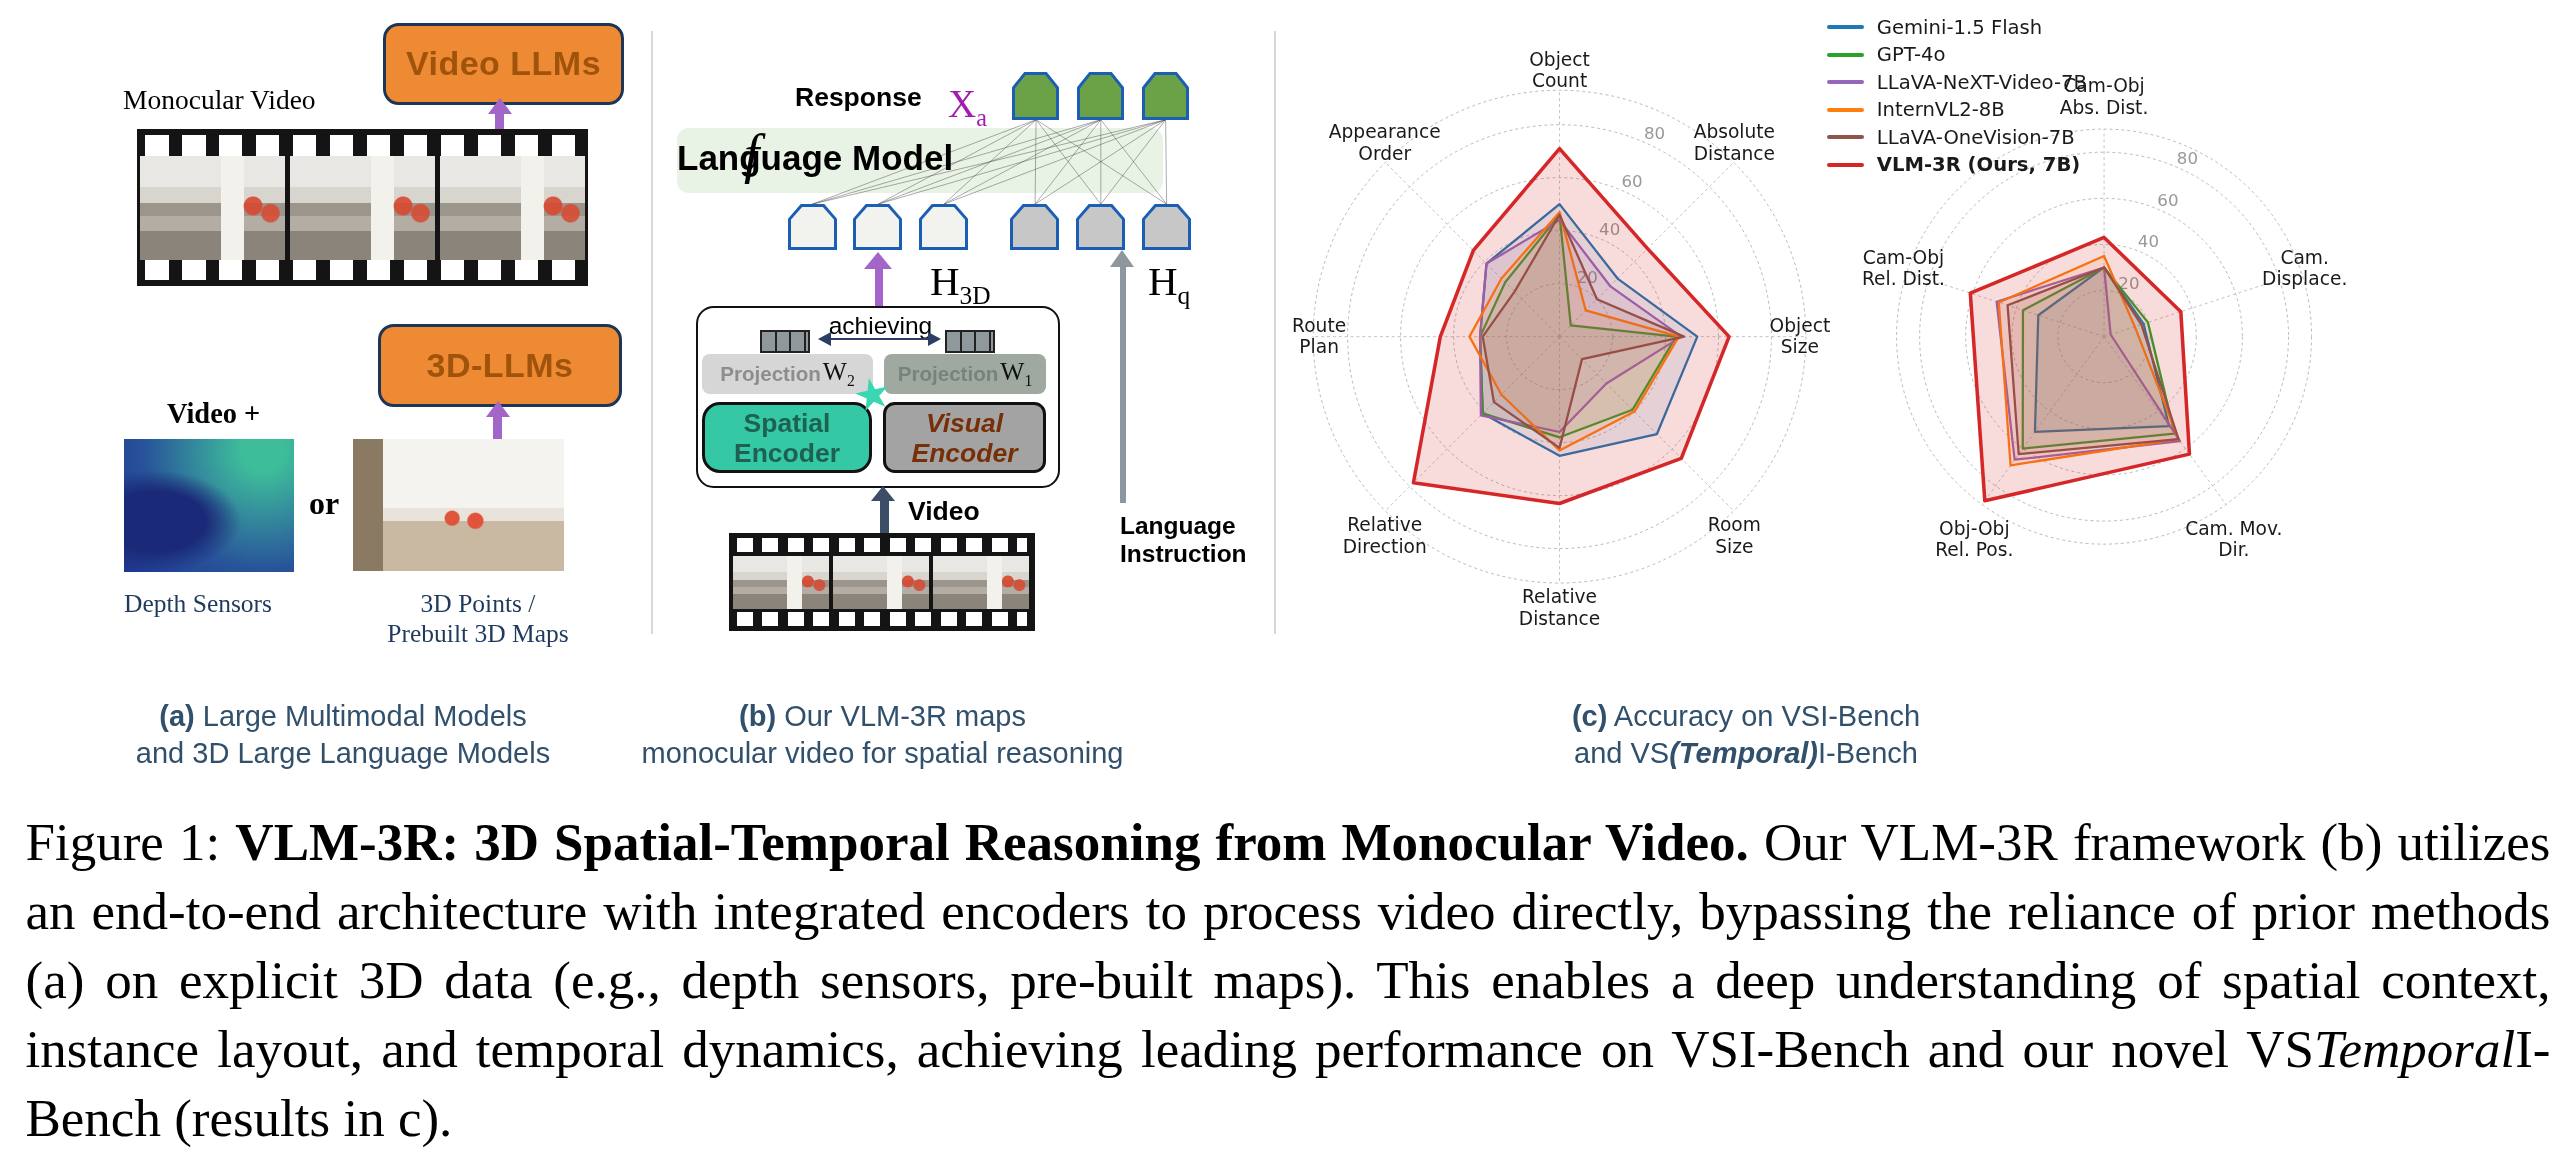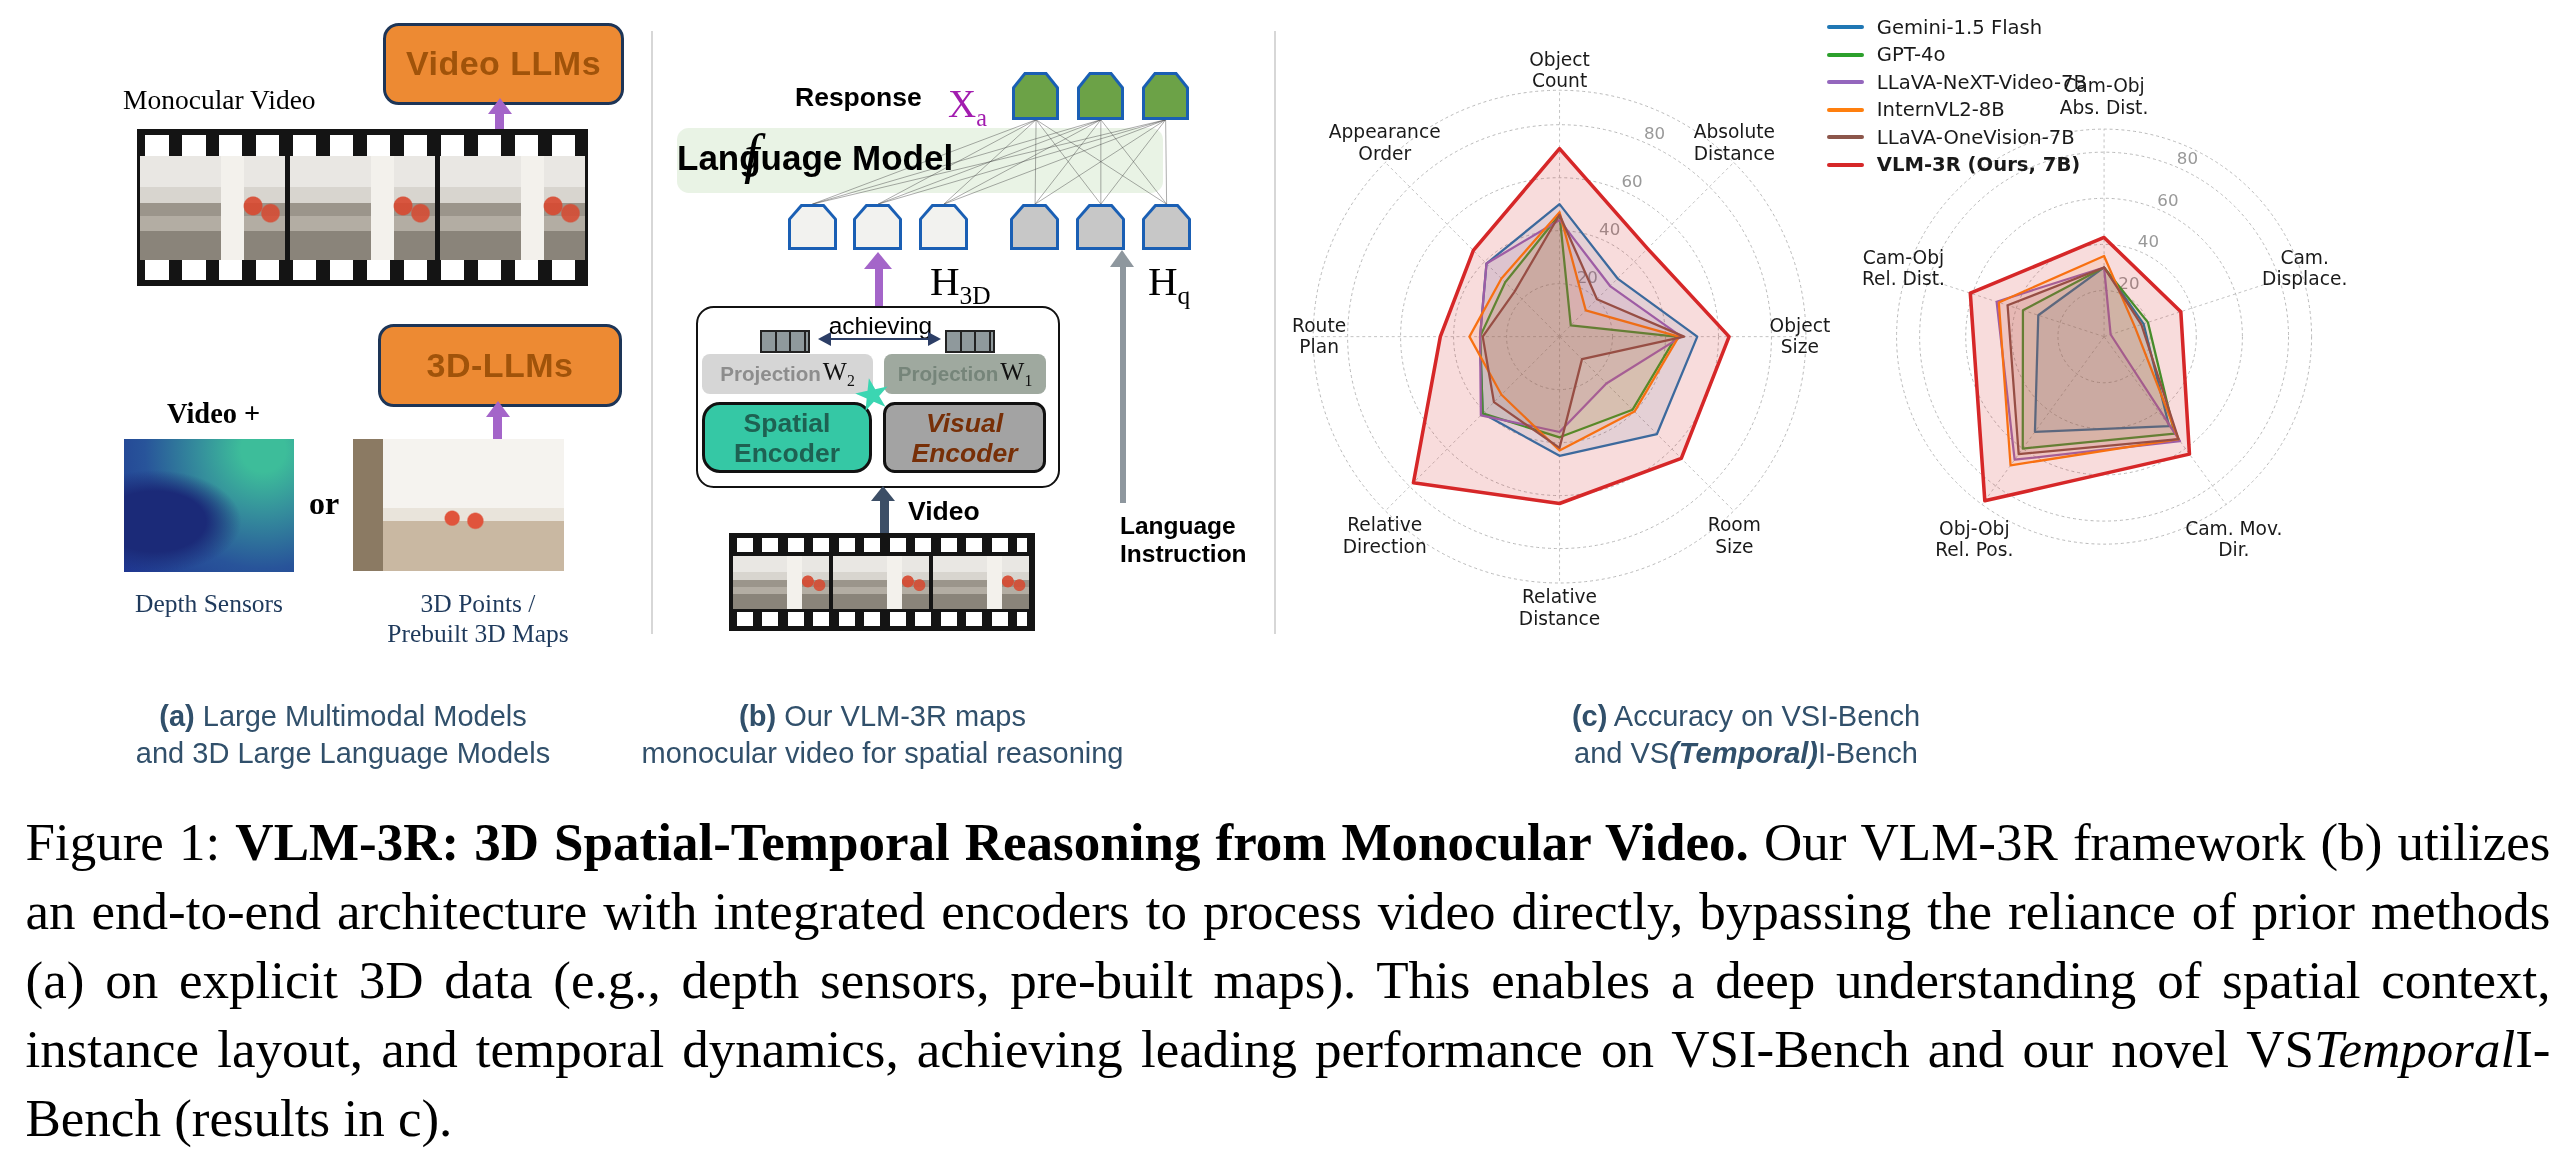--- a/index.html
+++ b/index.html
@@ -97,21 +97,21 @@
 <div class="shaft" style="left:493px;top:416px;width:8.8px;height:27.5px;background:#A465C9;"></div>
 
 <div class="abs serif" style="left:167px;top:398px;font-size:28.4px;font-weight:bold;color:#000;">Video +</div>
 
 <div class="depth-img" style="left:124px;top:439px;width:170px;height:133px;"></div>
 
 <div class="abs serif" style="left:309px;top:485px;font-size:32px;font-weight:bold;color:#000;">or</div>
 
 <div class="room-img" style="left:353px;top:439px;width:211px;height:132px;"></div>
 
-<div class="abs serif" style="left:124px;top:589px;width:170px;text-align:center;font-size:25.5px;color:#1f3a5c;">Depth Sensors</div>
+<div class="abs serif" style="left:124px;top:589px;width:170px;font-size:25.5px;color:#1f3a5c;">Depth Sensors</div>
 
 <div class="abs serif" style="left:353px;top:589px;width:250px;text-align:center;font-size:25.5px;line-height:30px;color:#1f3a5c;">
   <div>3D Points /</div>
   <div>Prebuilt 3D Maps</div>
 </div>
 
 <div class="pcap" style="left:39px;top:698px;width:608px;">
   <b>(a)</b><span> Large Multimodal Models</span><br>
   <span>and 3D Large Language Models</span>
 </div>

